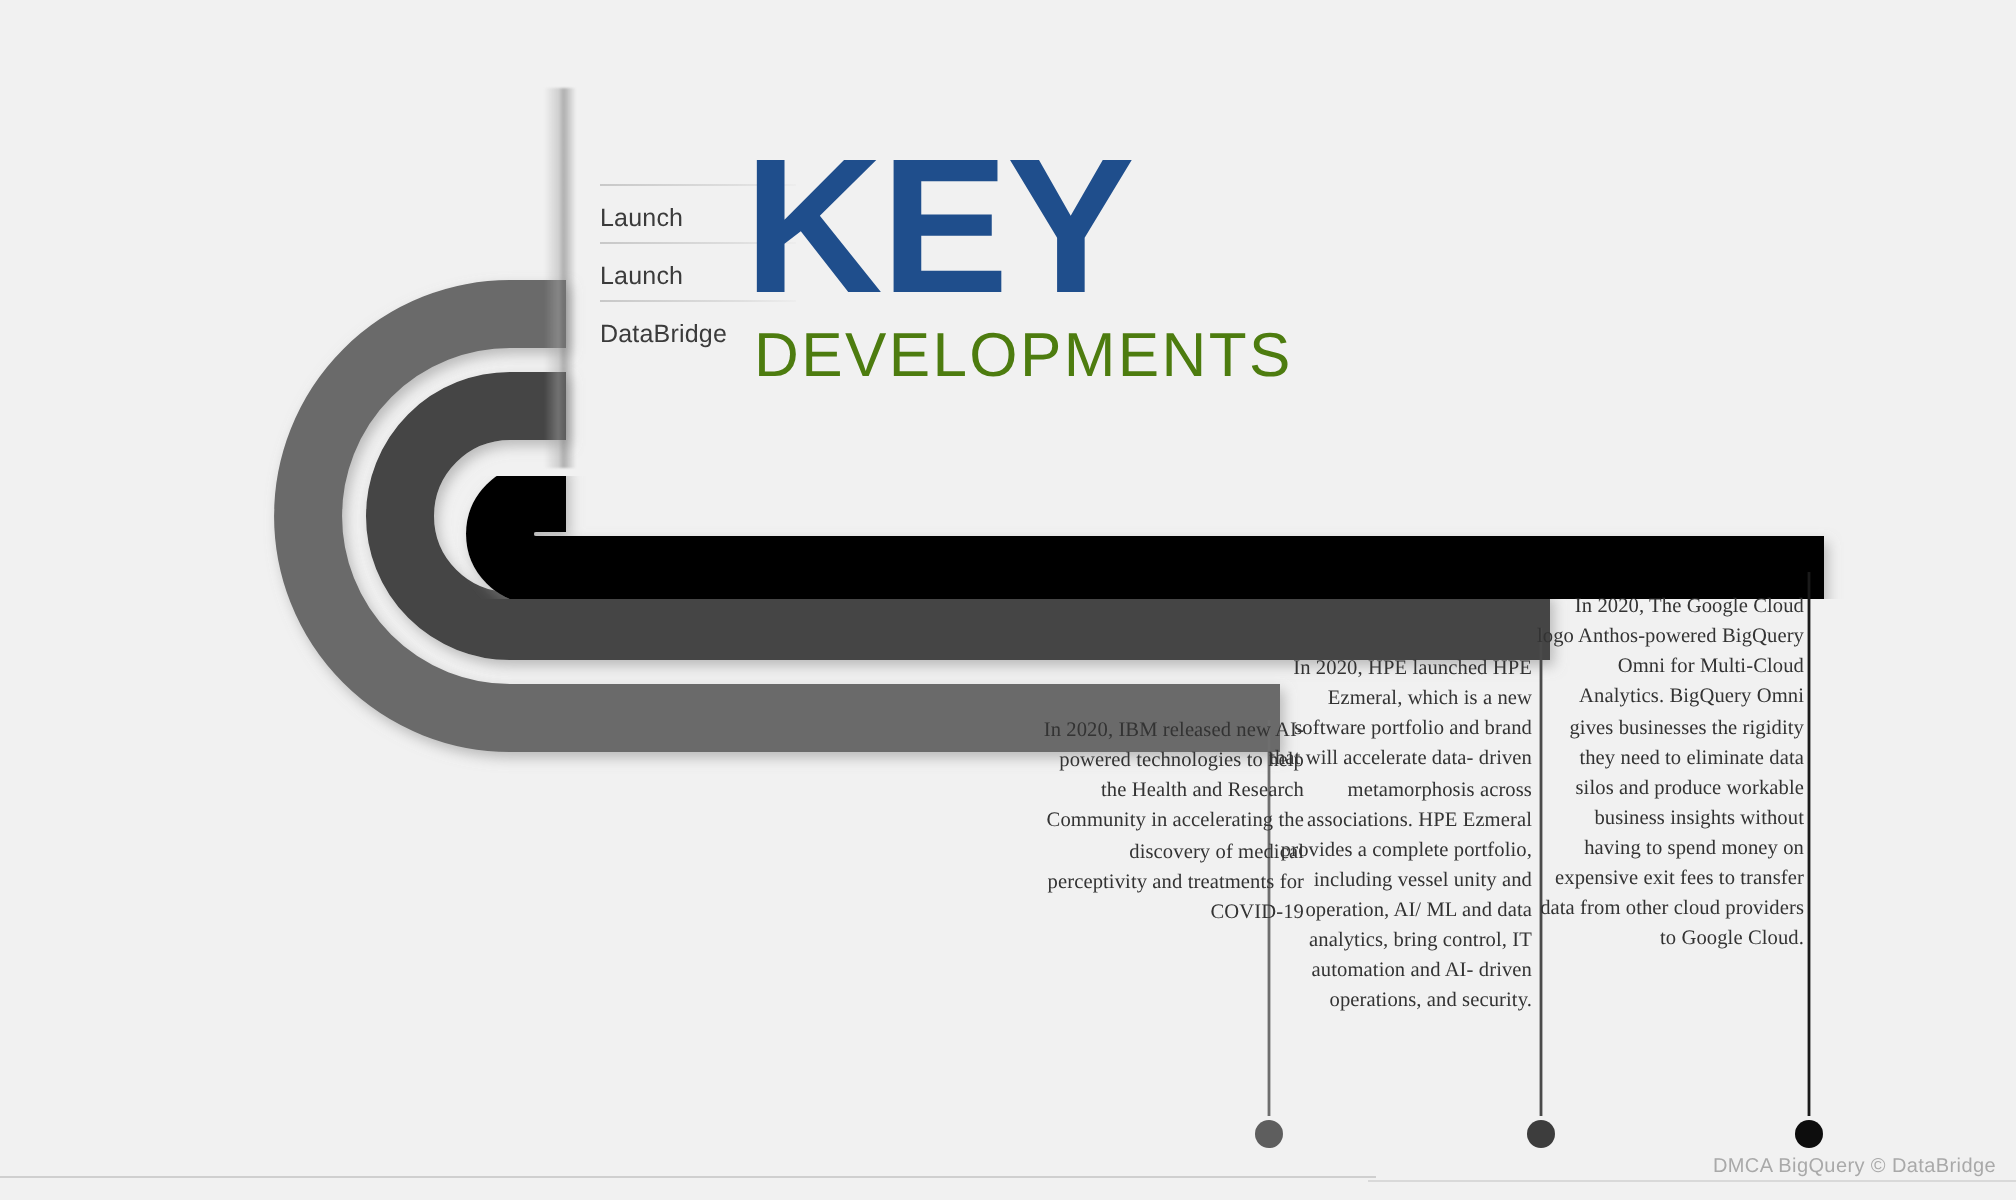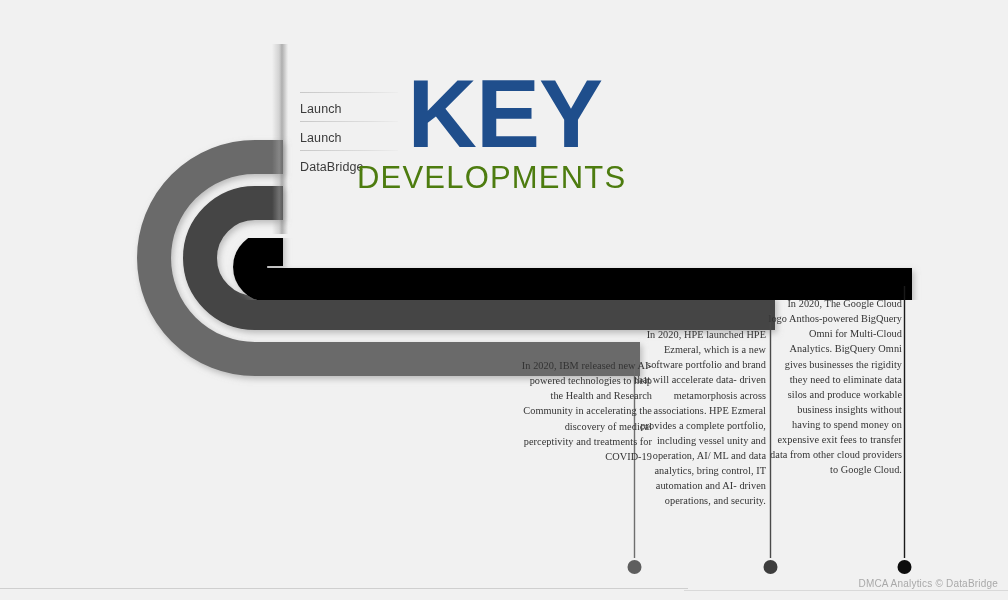--- a/index.html
+++ b/index.html
@@ -26,24 +26,24 @@
   #ribbon-layer {
     position: absolute;
     left: 0; top: 0;
     width: 1008px;
     height: 600px;
   }
 
   
   .title-block {
     position: absolute;
-    left: 352px;
+    left: 372px;
     top: 68px;
     width: 250px;
-    text-align: right;
+    text-align: left;
     line-height: 1;
   }
   .title-main {
     display: block;
     font-family: "Liberation Sans", sans-serif;
     font-size: 96px;
     font-weight: 700;
     letter-spacing: -1px;
     color: #1f4e8c;
     line-height: 0.96;
@@ -194,15 +194,15 @@
     <span class="title-main">KEY</span>
     <span class="title-sub">DEVELOPMENTS</span>
   </div>
 
   <div class="callout" id="callout-0">In 2020, IBM released new AI-powered technologies to help the Health and Research Community in accelerating the discovery of medical perceptivity and treatments for COVID-19</div>
   <div class="callout" id="callout-1">In 2020, HPE launched HPE Ezmeral, which is a new software portfolio and brand that will accelerate data- driven metamorphosis across associations. HPE Ezmeral provides a complete portfolio, including vessel unity and operation, AI/ ML and data analytics, bring control, IT automation and AI- driven operations, and security.</div>
   <div class="callout" id="callout-2">In 2020, The Google Cloud logo Anthos-powered BigQuery Omni for Multi-Cloud Analytics. BigQuery Omni gives businesses the rigidity they need to eliminate data silos and produce workable business insights without having to spend money on expensive exit fees to transfer data from other cloud providers to Google Cloud.</div>
 
   <div class="baseline-a"></div>
   <div class="baseline-b"></div>
-  <div class="watermark">DMCA Analytics © DataBridge</div>
+  <div class="watermark">DMCA BigQuery © DataBridge</div>
 
 </div>
 
 </body></html>

